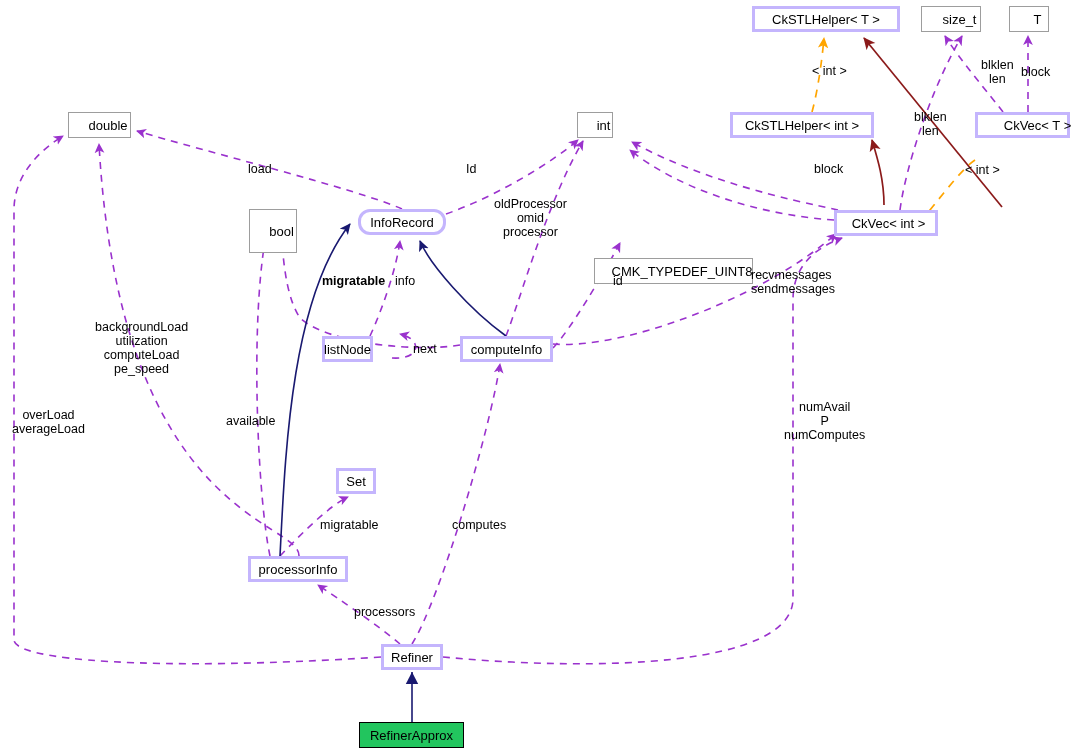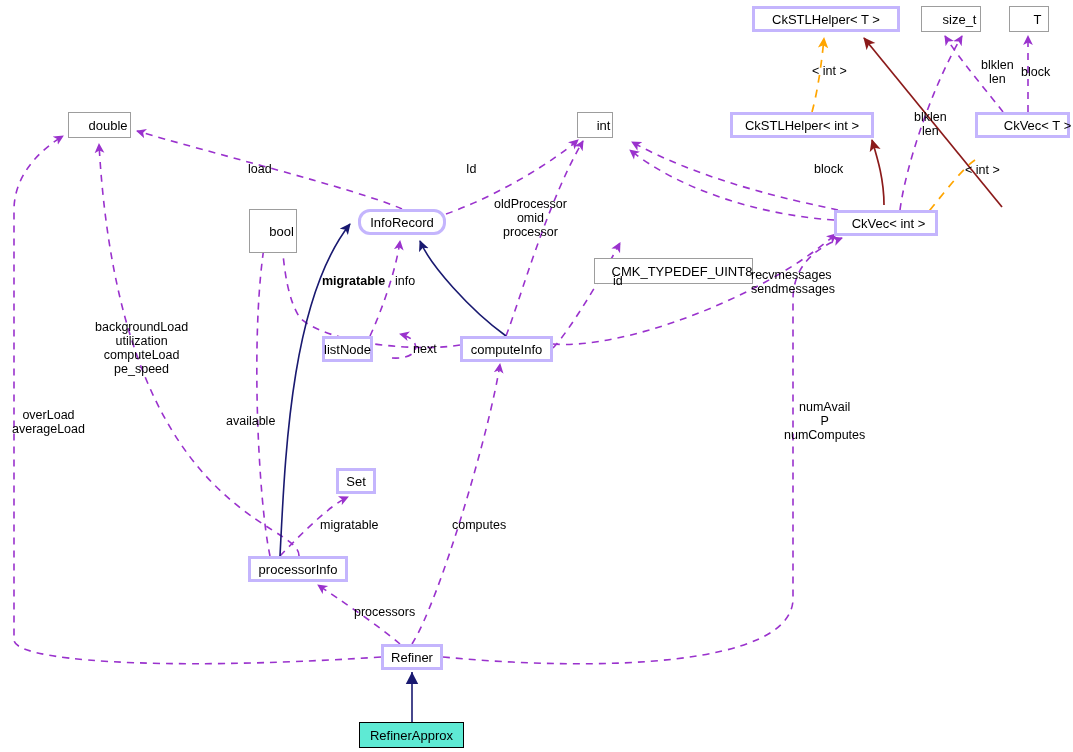--- a/index.html
+++ b/index.html
@@ -19,21 +19,21 @@
     background:#ffffff;
     font-size:13px;
     color:#000000;
     white-space:nowrap;
     line-height:1;
     padding:0 7px;
     height:26px;
   }
   .node.solid{border:3px solid #c4b5fd;text-align:center;}
   .node.grey{border:1px solid #9d9d9d;padding-left:24px;}
-  .node.highlight{background:#5eead4;border:1px solid #000000;}
+  .node.highlight{background:#22c55e;border:1px solid #000000;}
 
   
   .elabel{
     position:absolute;
     font-size:12.5px;
     color:#000000;
     line-height:14px;
     white-space:pre;
     text-align:center;
   }

